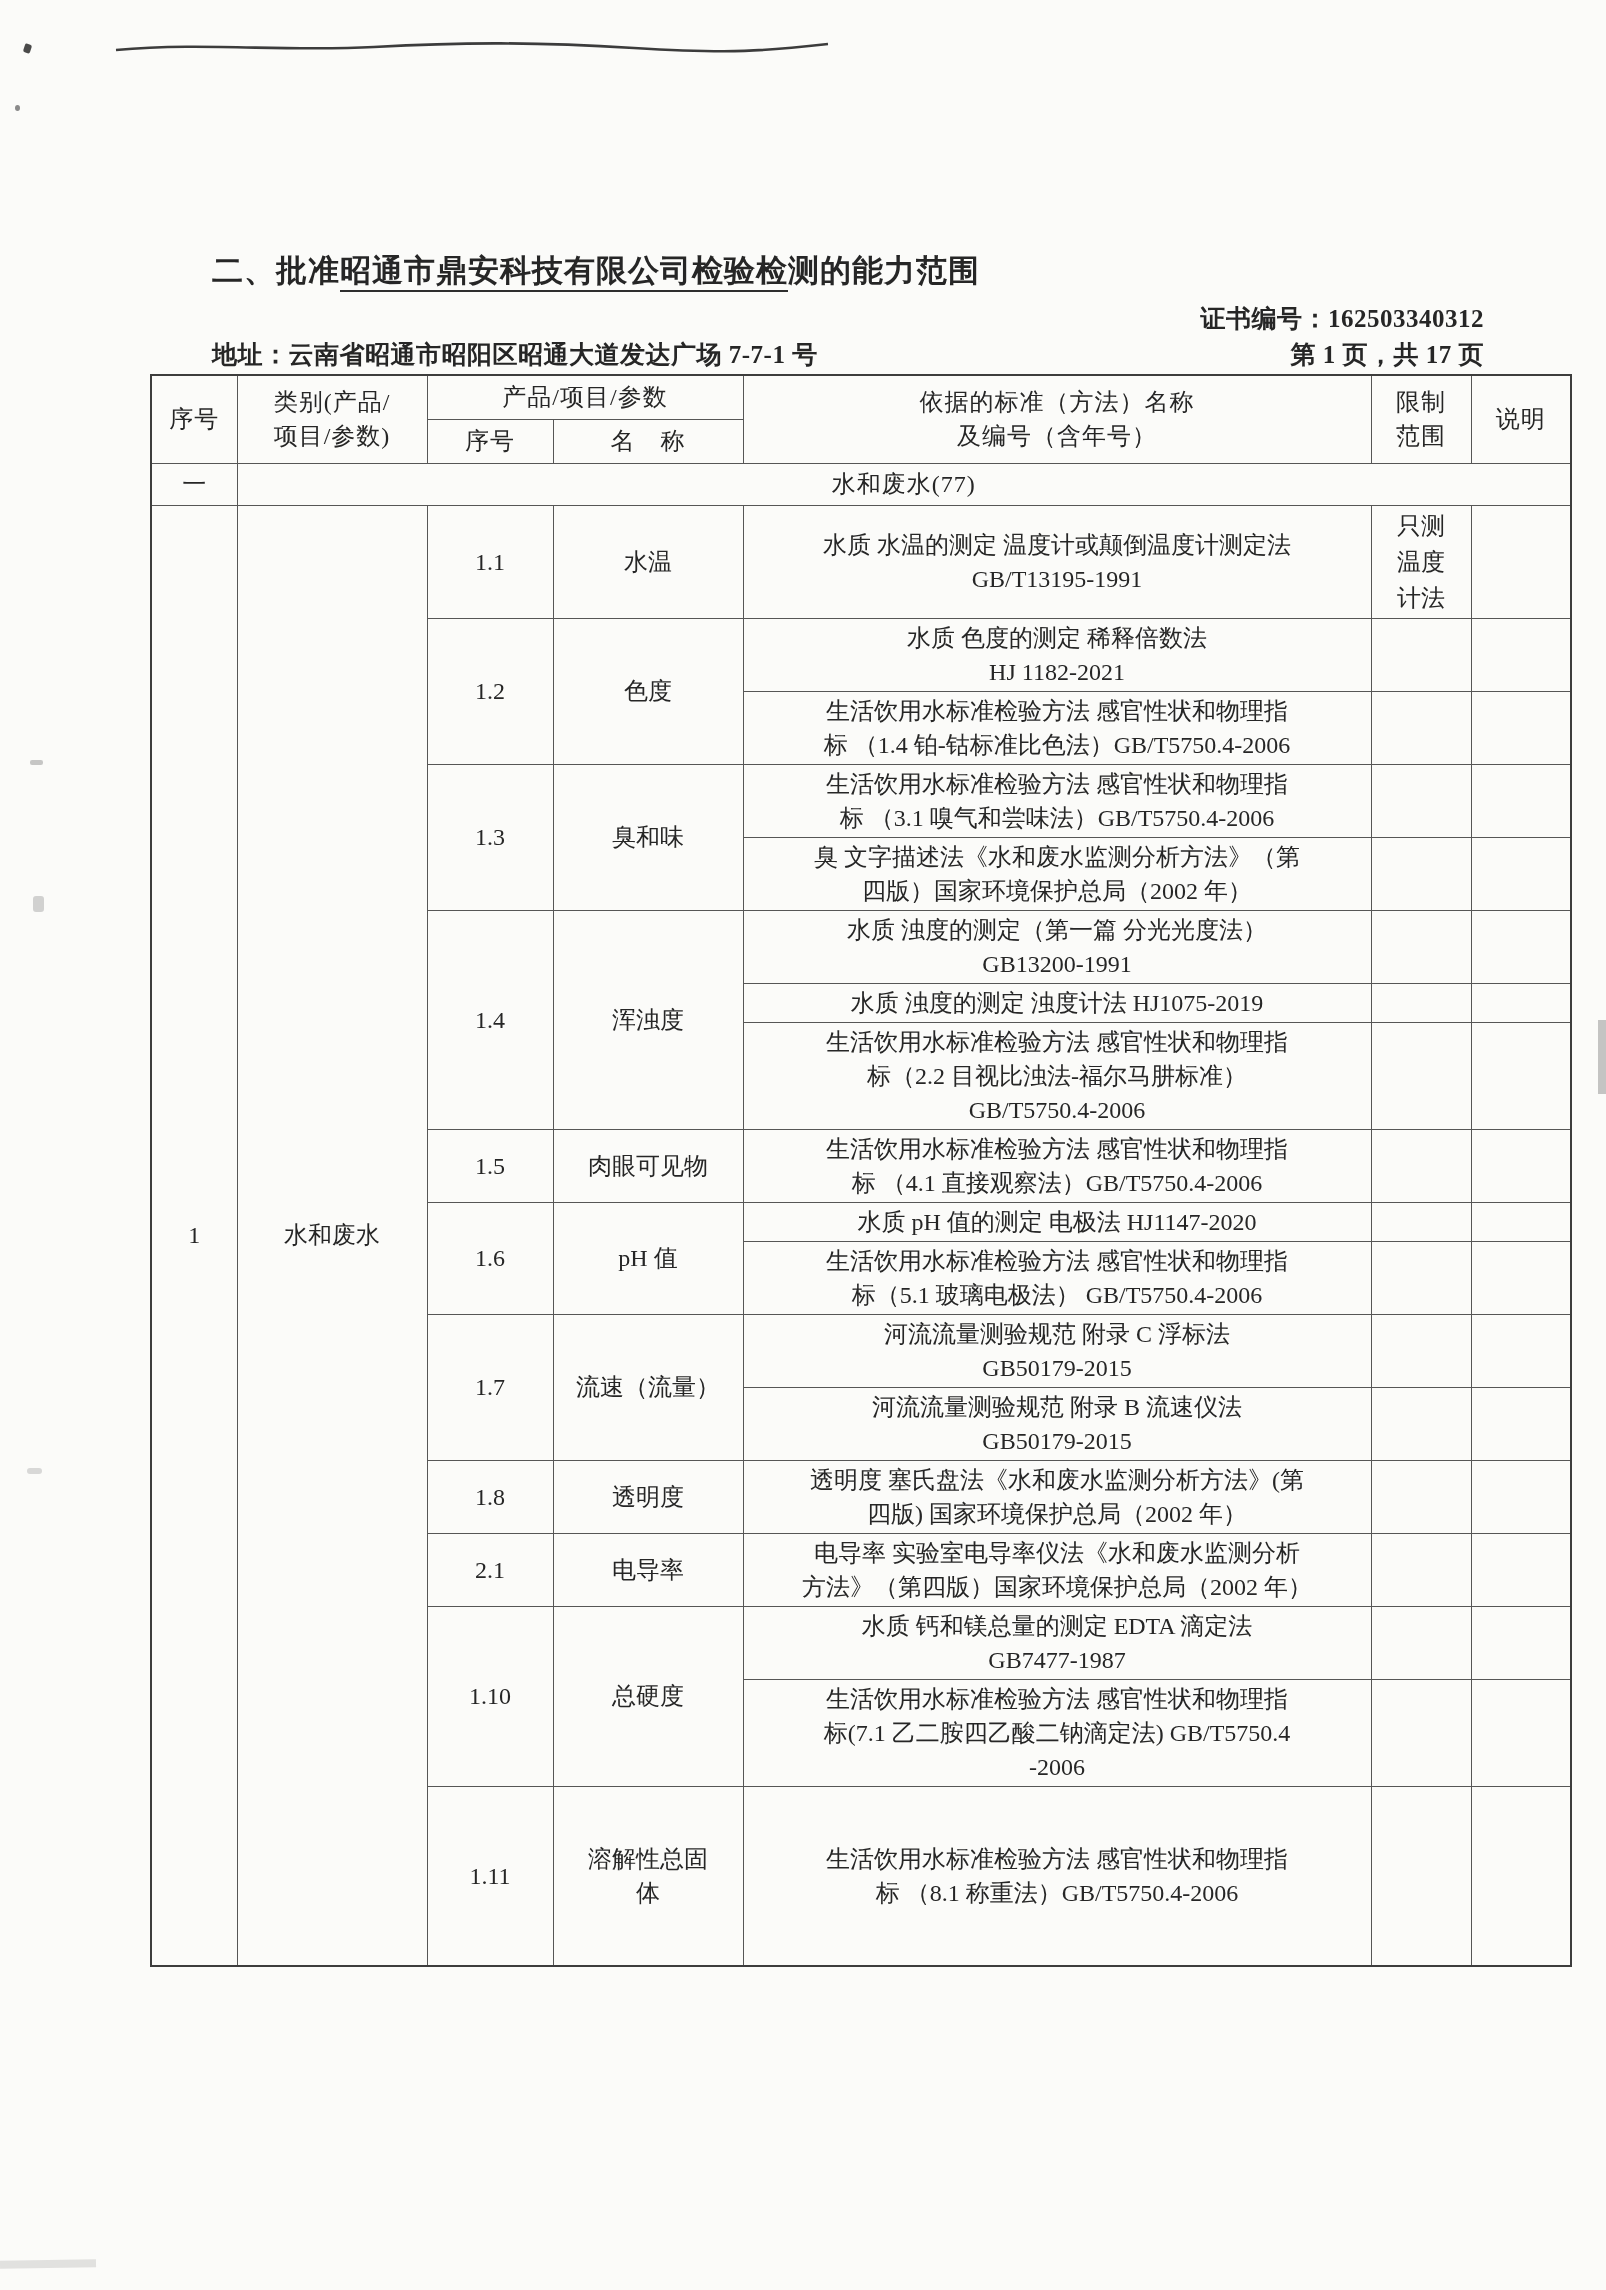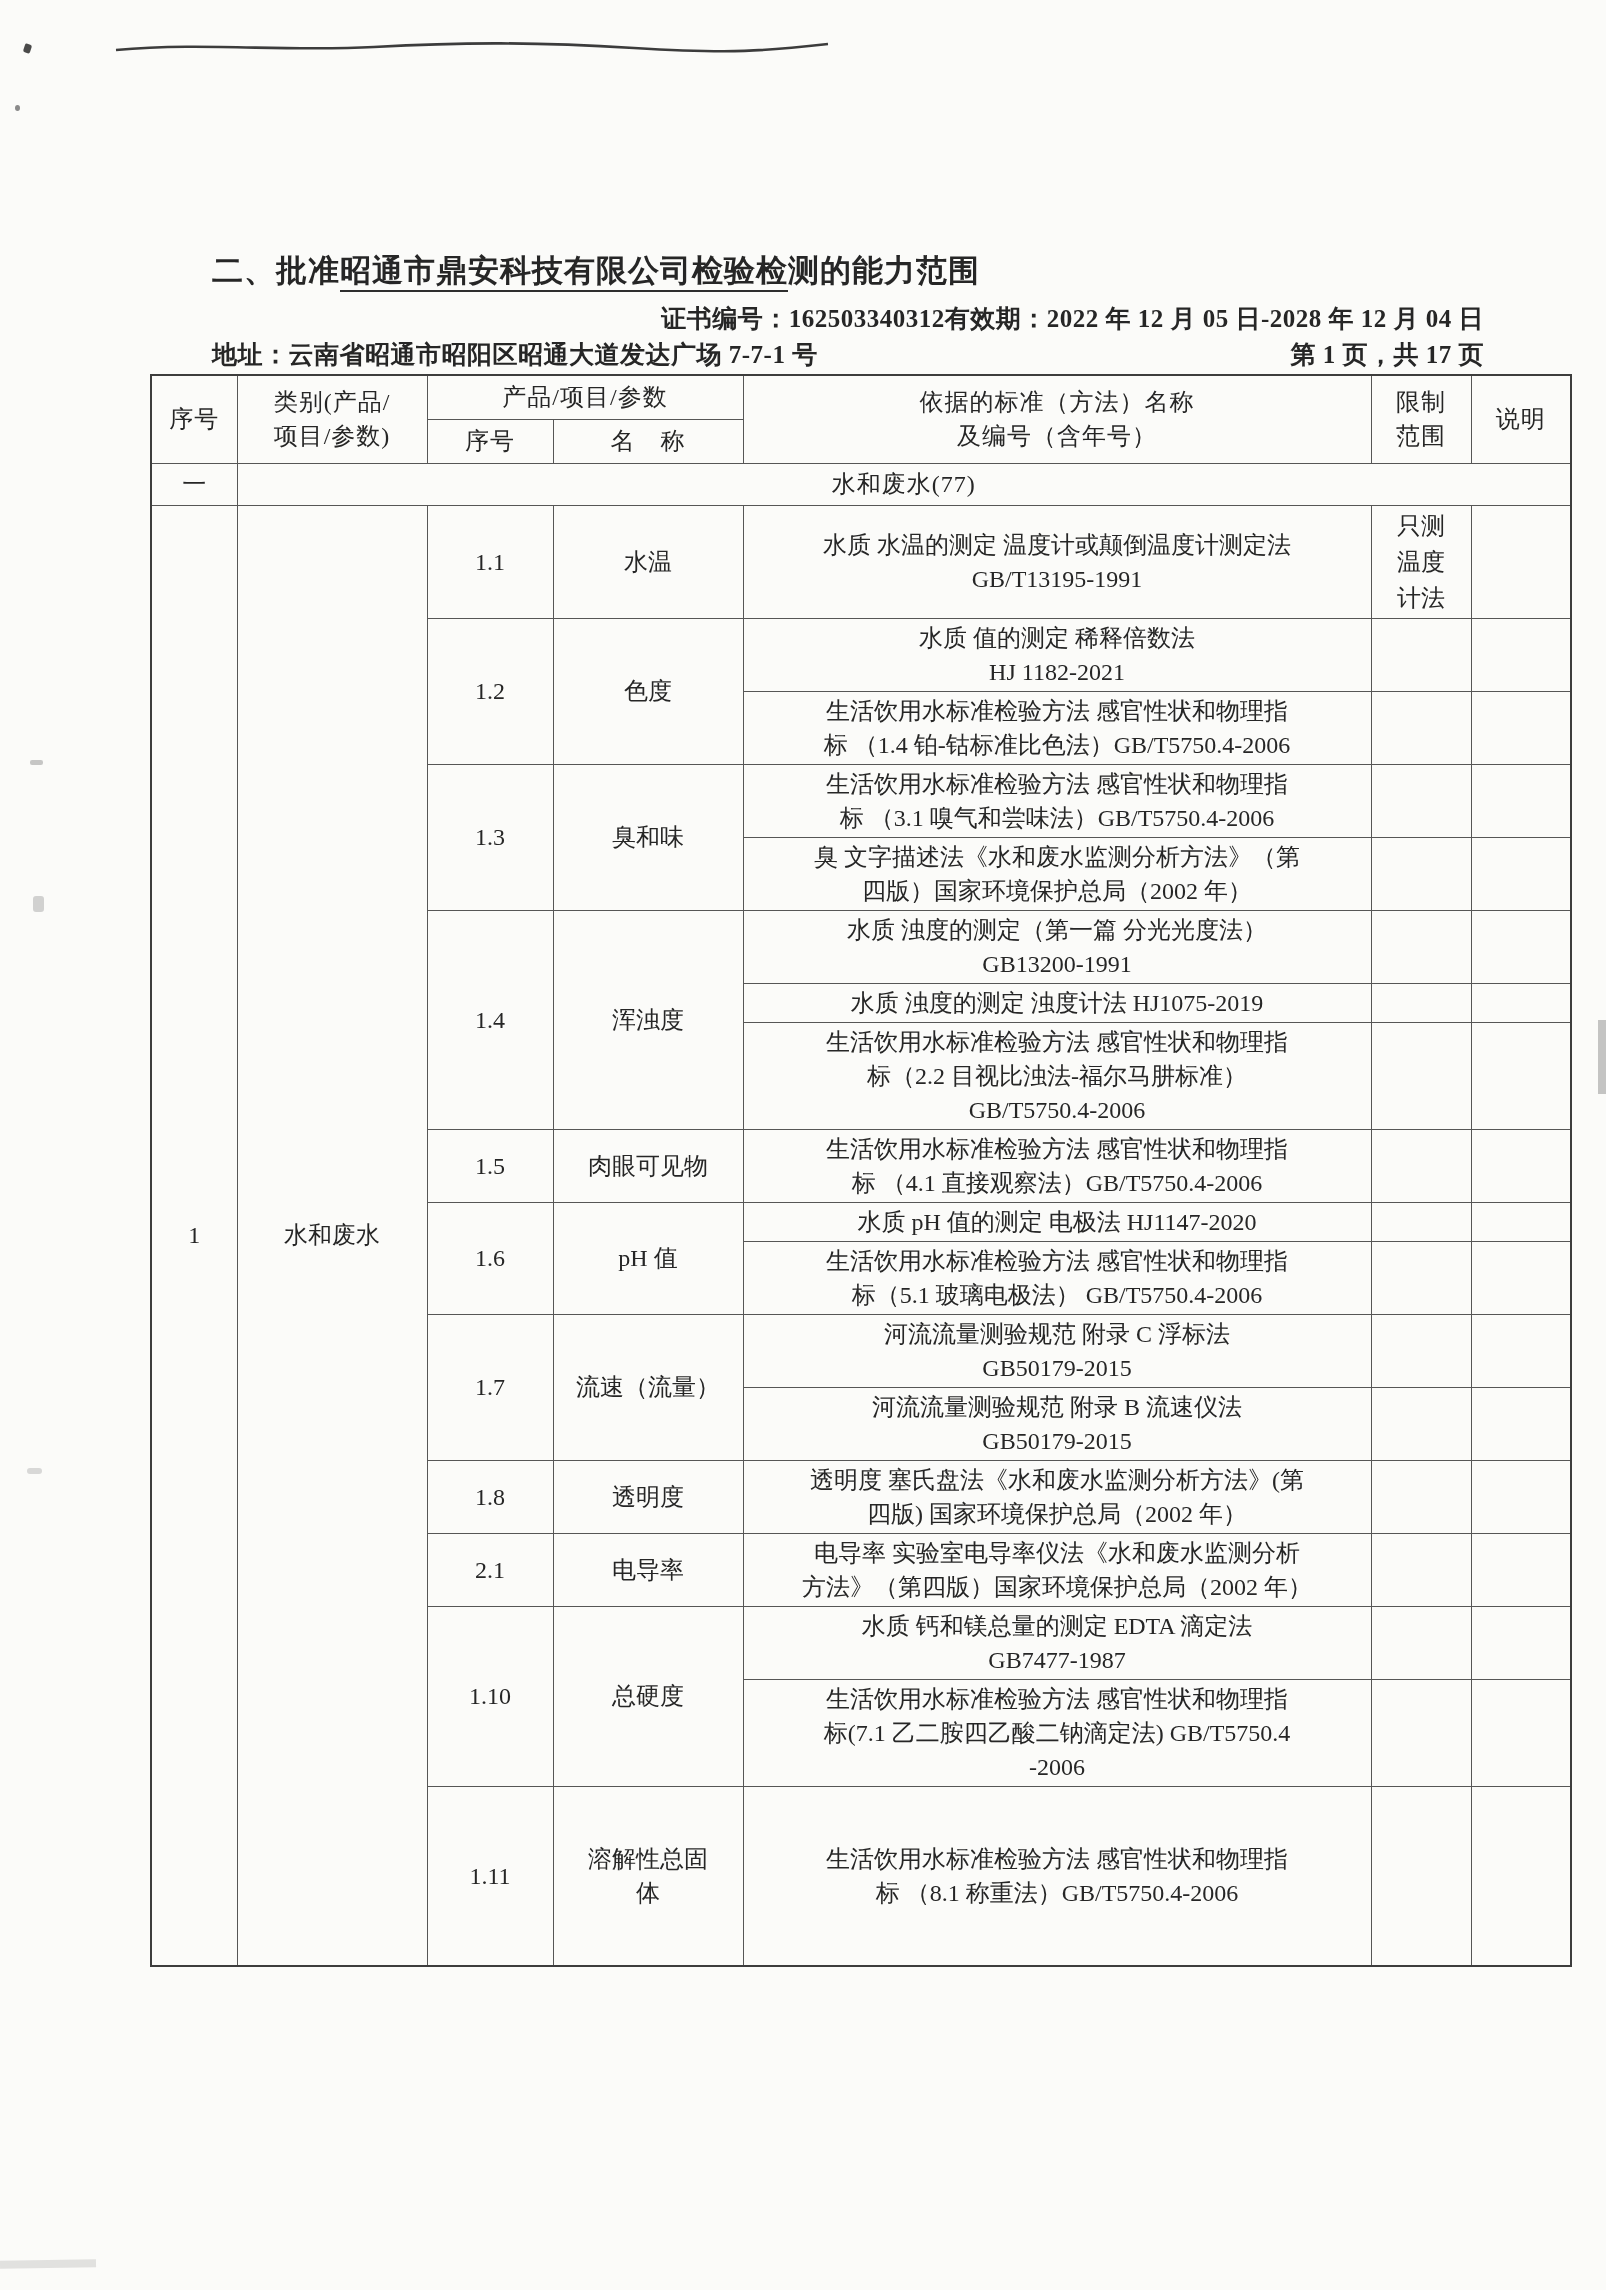--- a/index.html
+++ b/index.html
@@ -80,21 +80,20 @@
   <div class="artifact smudge1"></div>
   <div class="artifact smudge2"></div>
   <div class="artifact smudge3"></div>
   <div class="artifact smudge4"></div>
   <div class="artifact sliver"></div>
 
   <div class="title"><span>二、批准</span><span class="ul">昭通市鼎安科技有限公司检验检</span><span>测的能力范围</span></div>
 
   <div class="metaline meta1">
     <span><span>证书编号：</span><span>162503340312</span></span>
-    <span><span>有效期：</span><span>2022 年 12 月 05 日-2028 年 12 月 04 日</span></span>
   </div>
   <div class="metaline meta2">
     <span><span>地址：</span><span>云南省昭通市昭阳区昭通大道发达广场 7-7-1 号</span></span>
     <span>第 1 页，共 17 页</span>
   </div>
 
   <table class="cap">
     <colgroup>
       <col class="c1">
         <col class="c2">
@@ -151,21 +150,21 @@
       </td>
       <td></td>
     </tr>
 
     <tr class="h70">
       <td rowspan="2">1.2</td>
       <td rowspan="2" class="name-cell">
             <div>色度</div>
           </td>
       <td class="std">
-        <div>水质 值的测定 稀释倍数法</div>
+        <div>水质 色度的测定 稀释倍数法</div>
         <div>HJ 1182-2021</div>
       </td>
       <td></td>
       <td></td>
     </tr>
     <tr class="h70">
       <td class="std">
         <div>生活饮用水标准检验方法 感官性状和物理指</div>
         <div>标 （1.4 铂-钴标准比色法）GB/T5750.4-2006</div>
       </td>

